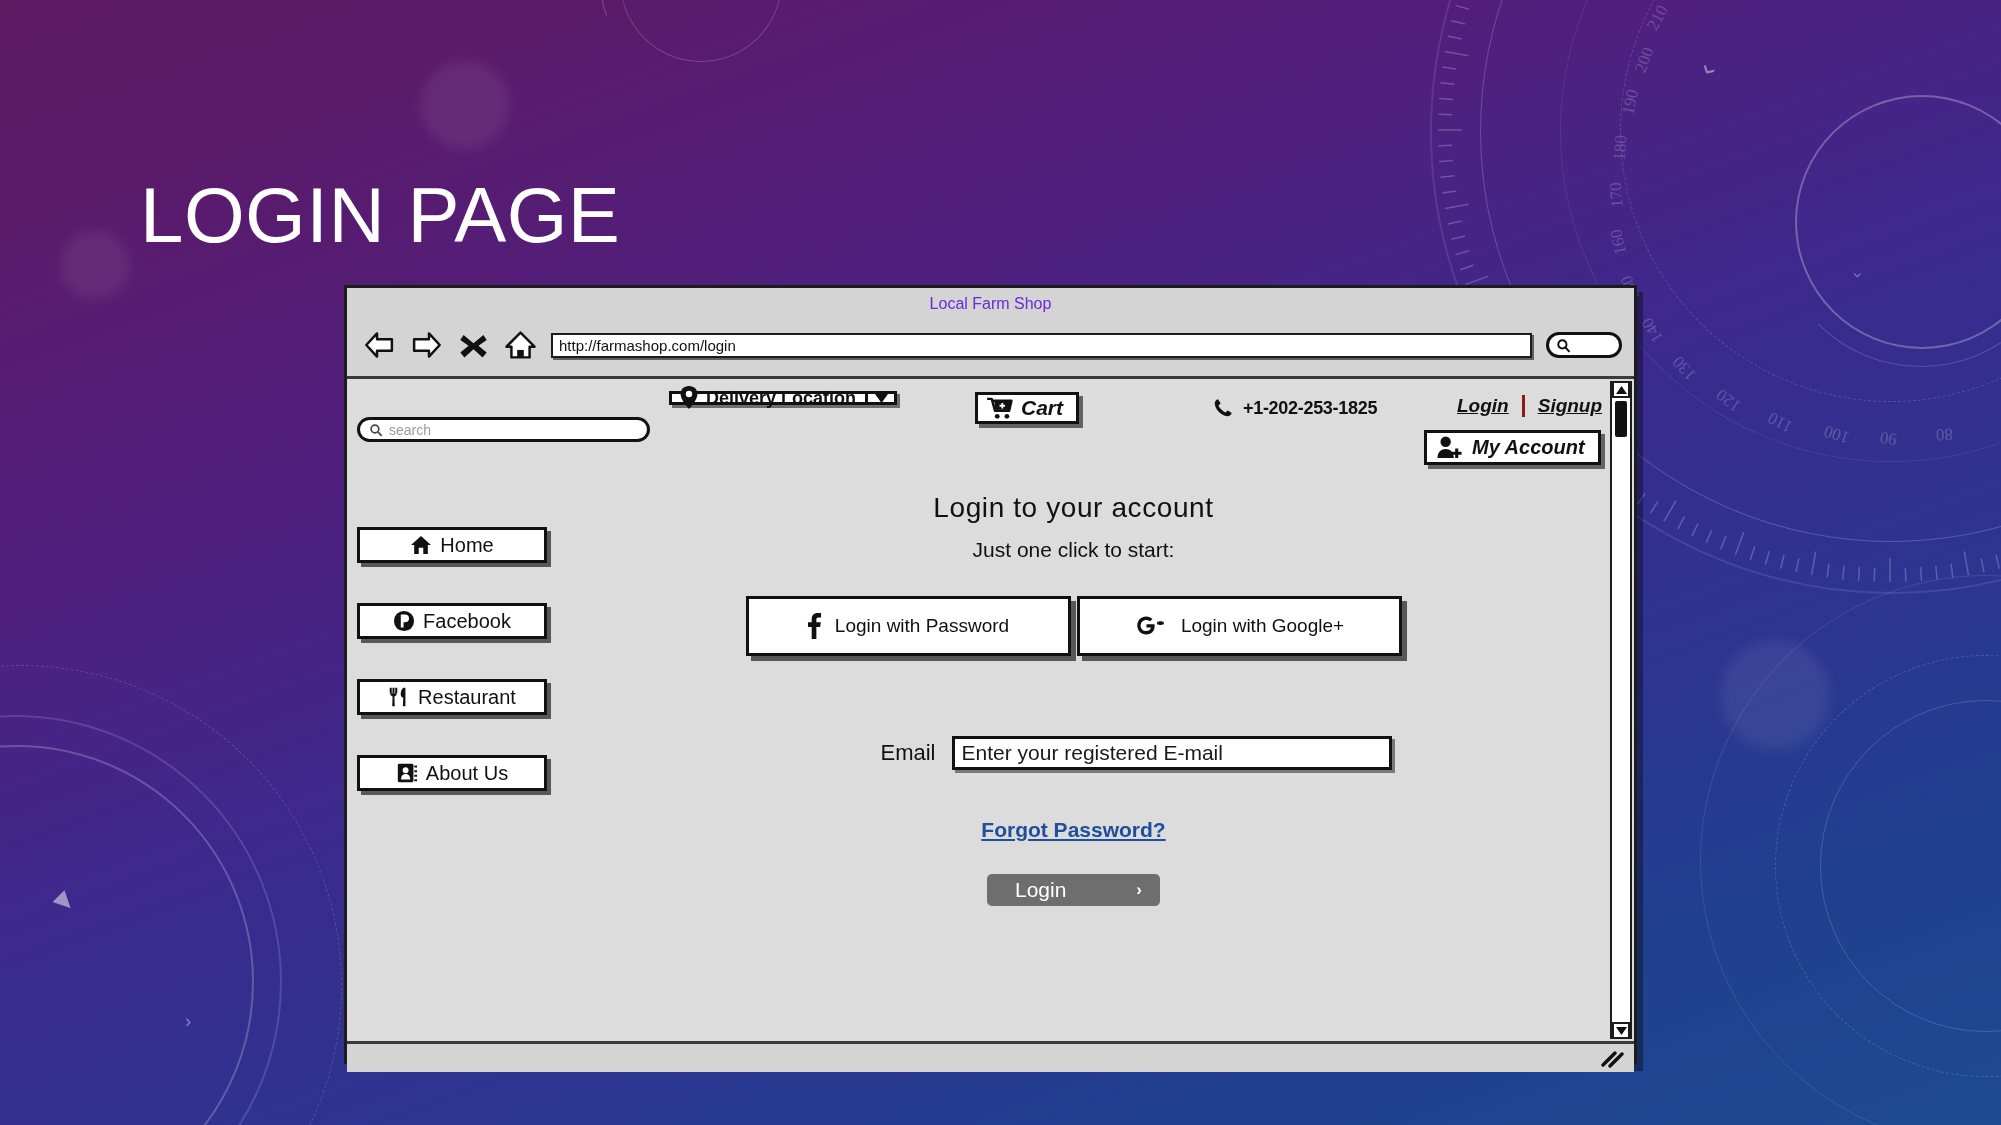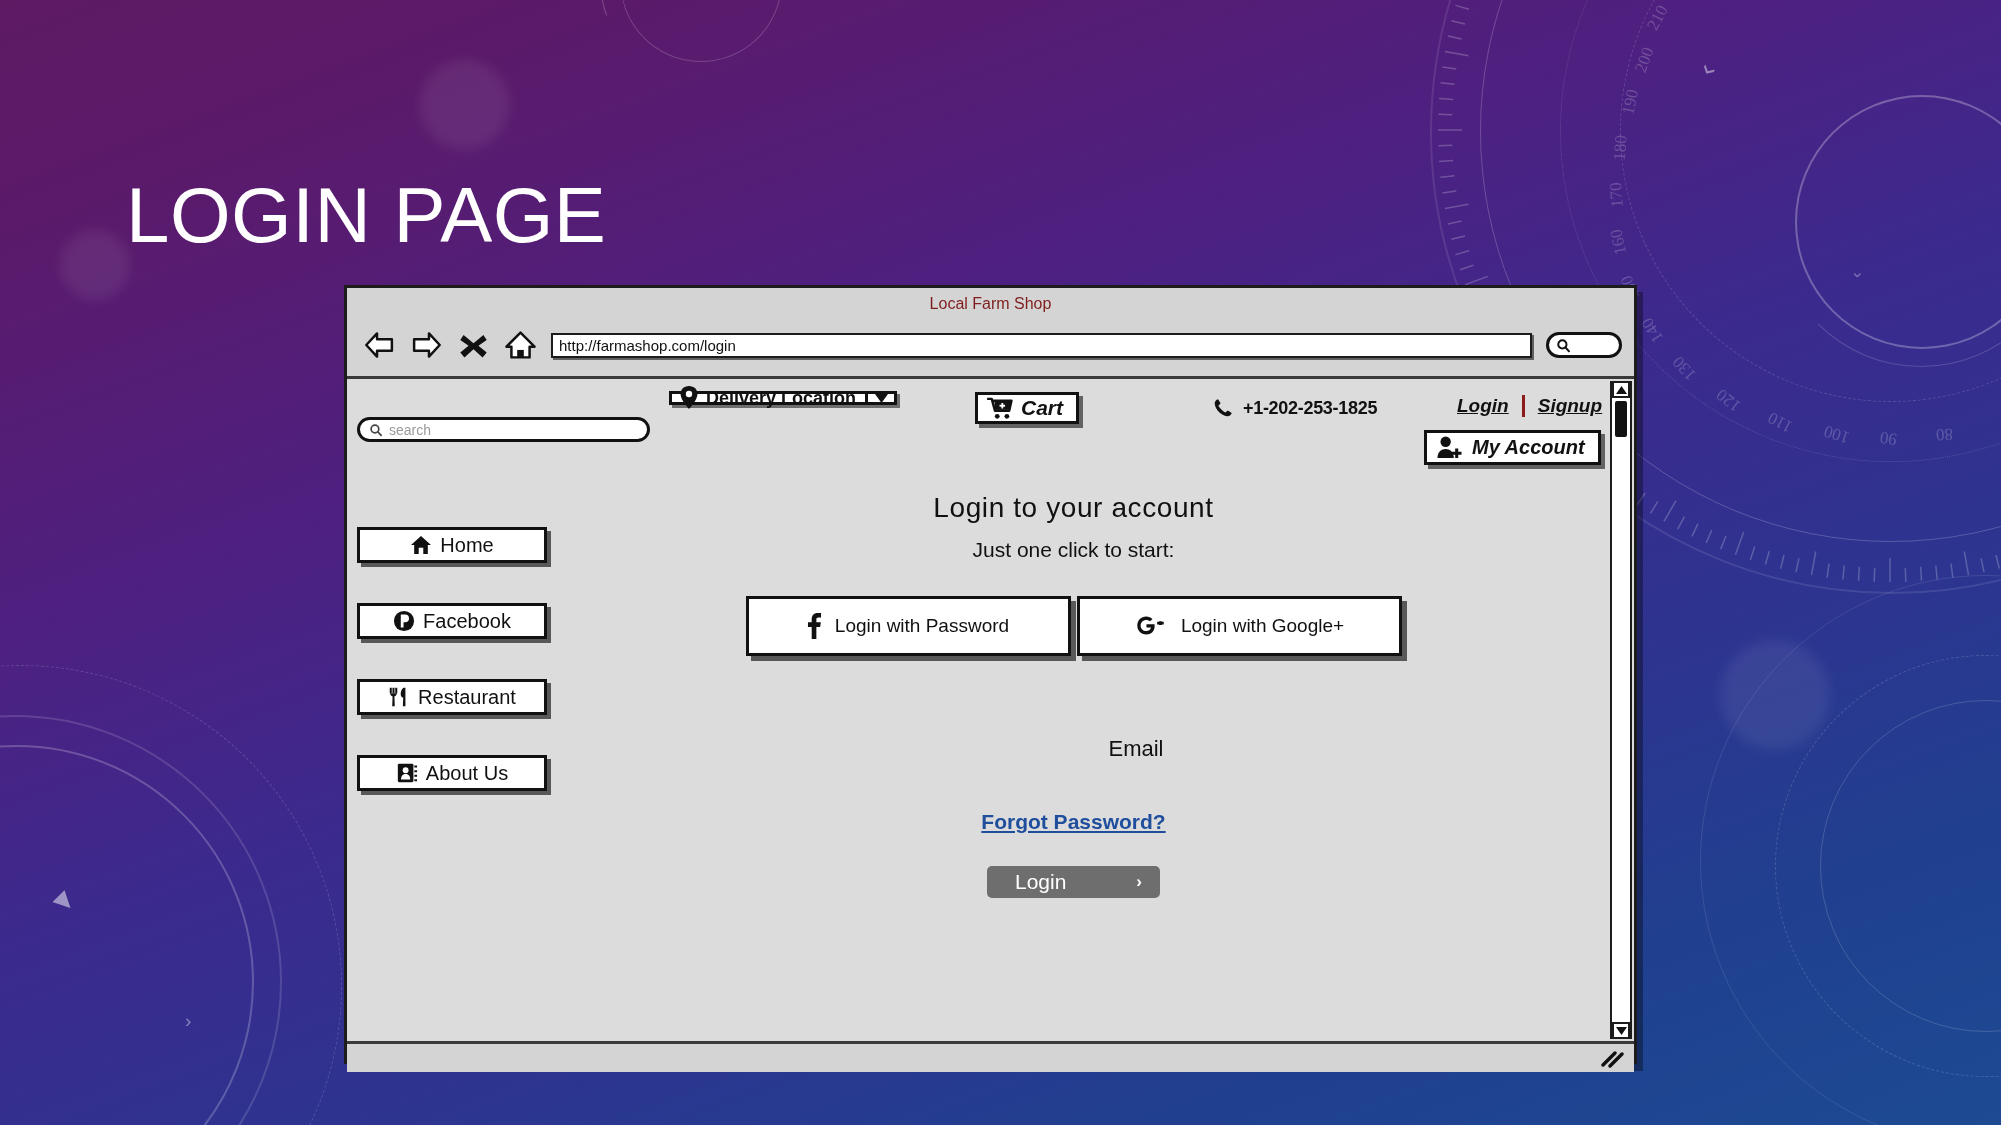--- a/index.html
+++ b/index.html
@@ -12,34 +12,34 @@
   .bg-deco{position:absolute;inset:0;overflow:hidden;pointer-events:none;}
   .ring{position:absolute;border-radius:50%;border:1px solid rgba(255,255,255,.13);}
   .ring.dash{border-style:dashed;border-color:rgba(255,255,255,.16);}
   .ring.dot{border-style:dotted;border-color:rgba(255,255,255,.17);}
   .ring.thick{border-width:2px;border-color:rgba(255,255,255,.10);}
   .degnum{position:absolute;color:rgba(255,255,255,.20);font-size:17px;font-family:"Liberation Serif",serif;}
   .glowdot{position:absolute;border-radius:50%;background:rgba(255,255,255,.07);filter:blur(6px);}
 
   
   .slide-title{
-    position:absolute;left:126px;top:176px;
+    position:absolute;left:140px;top:176px;
     font-size:78px;line-height:1;color:#ffffff;font-weight:300;
     letter-spacing:.5px;font-family:"Liberation Sans",sans-serif;
   }
 
   
   .browser{
     position:absolute;left:344px;top:285px;width:1293px;height:779px;
     background:#d4d4d4;border:3px solid #1c1c1c;box-shadow:6px 7px 0 rgba(0,0,0,.35);
     box-sizing:border-box;
   }
   .titlebar{
     height:32px;display:flex;align-items:center;justify-content:center;
-    font-size:16px;color:#7f1d1d;font-family:"Liberation Sans",sans-serif;
+    font-size:16px;color:#6d28d9;font-family:"Liberation Sans",sans-serif;
   }
   .chrome-toolbar{
     height:50px;display:flex;align-items:center;padding:0 12px 6px 16px;gap:14px;
   }
   .navicon{width:33px;height:30px;flex:none;}
   .urlbar{
     flex:1;height:25px;background:#fff;border:2px solid #1c1c1c;
     display:flex;align-items:center;padding:0 6px;font-size:15px;color:#111;
     box-shadow:2px 2px 0 rgba(0,0,0,.55);box-sizing:border-box;
     font-family:"Liberation Sans",sans-serif;
@@ -550,20 +550,23 @@
             <svg width="34" height="26" viewBox="0 0 36 26">
               <path d="M13 3 C7.5 3 3.5 7 3.5 12.5 C3.5 18 7.5 22 13 22 C18 22 21.5 18.8 21.8 13.8 L21.8 11.2 L13.2 11.2 L13.2 14.6 L18 14.6 C17.4 17 15.5 18.4 13 18.4 C9.6 18.4 7 15.8 7 12.5 C7 9.2 9.6 6.6 13 6.6 C14.6 6.6 16 7.2 17 8.1 L19.6 5.6 C17.9 4 15.6 3 13 3 Z" fill="#111"></path>
               <path d="M28 8 L28 12 M24.5 10 L31.5 10" stroke="#111" stroke-width="3"></path>
             </svg>
             <span class="lbl">Login with Google+</span>
           </div>
         </div>
 
         <div class="field-row" style="margin-top:80px;">
           <div class="flabel">Email</div>
+          <div class="finput">
+            <span>Enter your registered E-mail</span>
+          </div>
         </div>
 
 
         <div class="forgot">
           <a>Forgot Password?</a>
         </div>
 
         <div class="login-btn">
           <span class="lbl">Login</span>
           <span class="chev">›</span>

